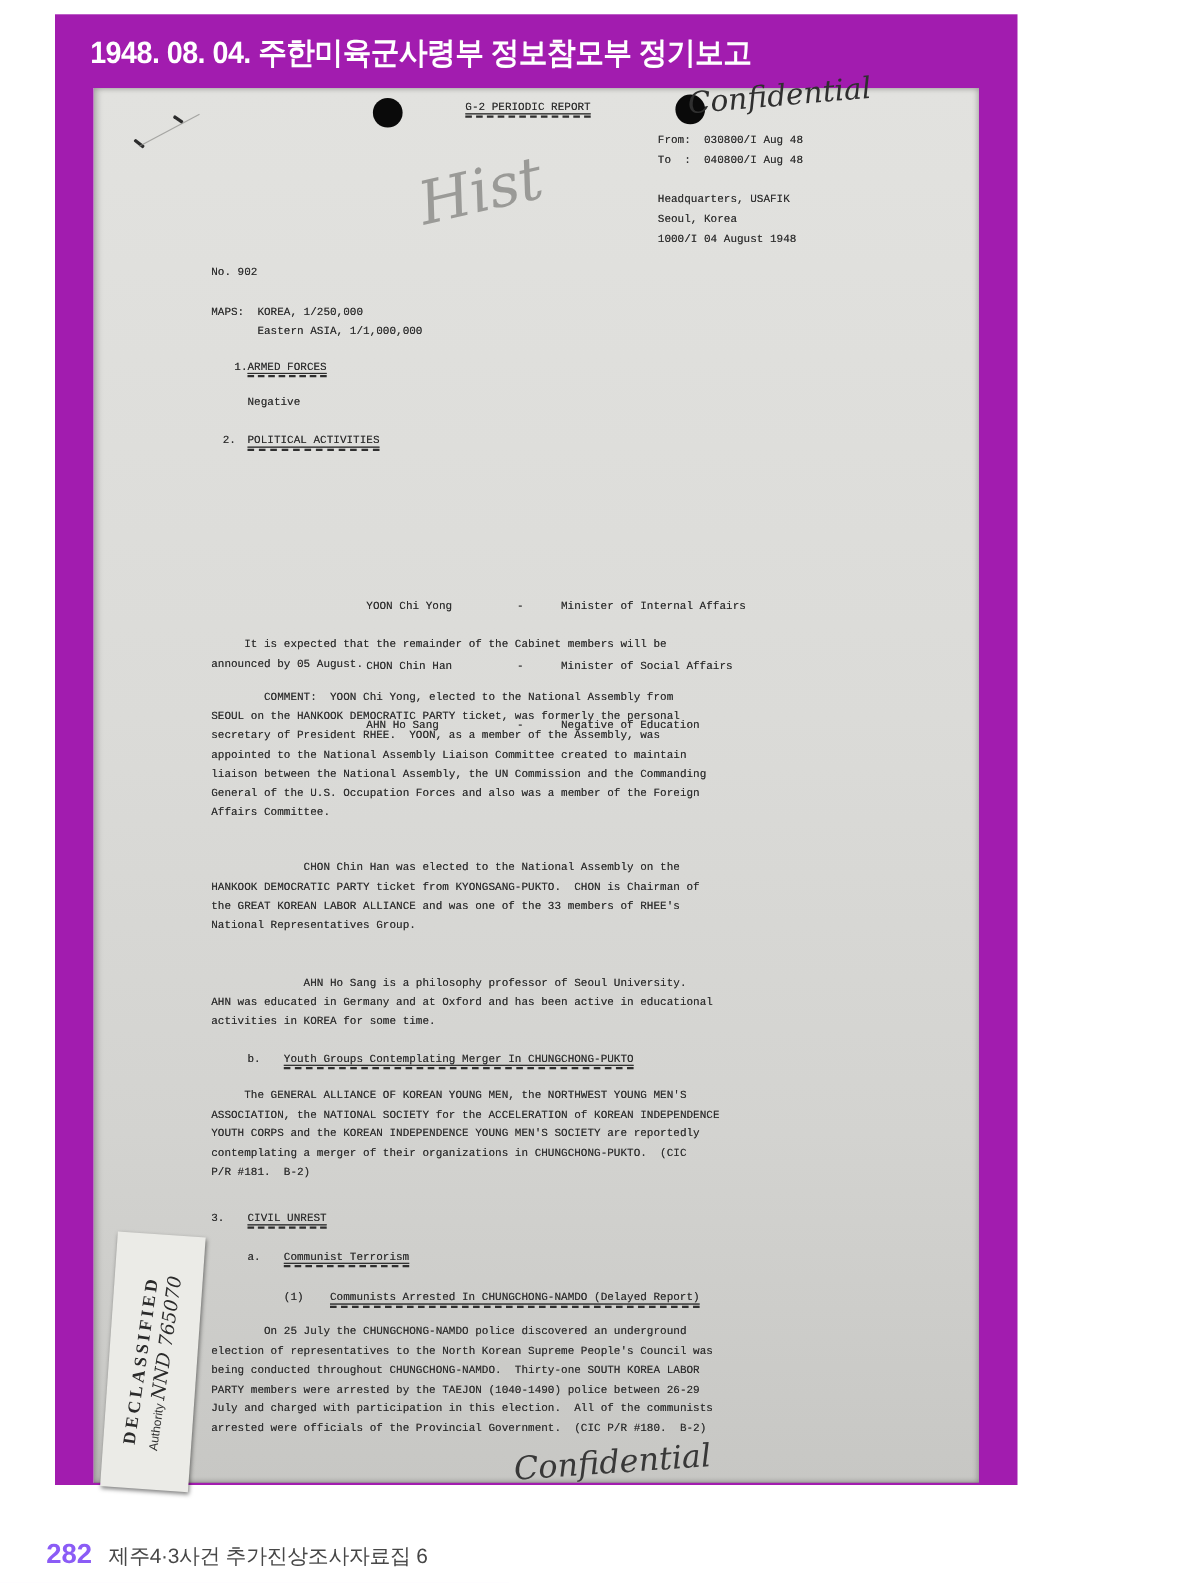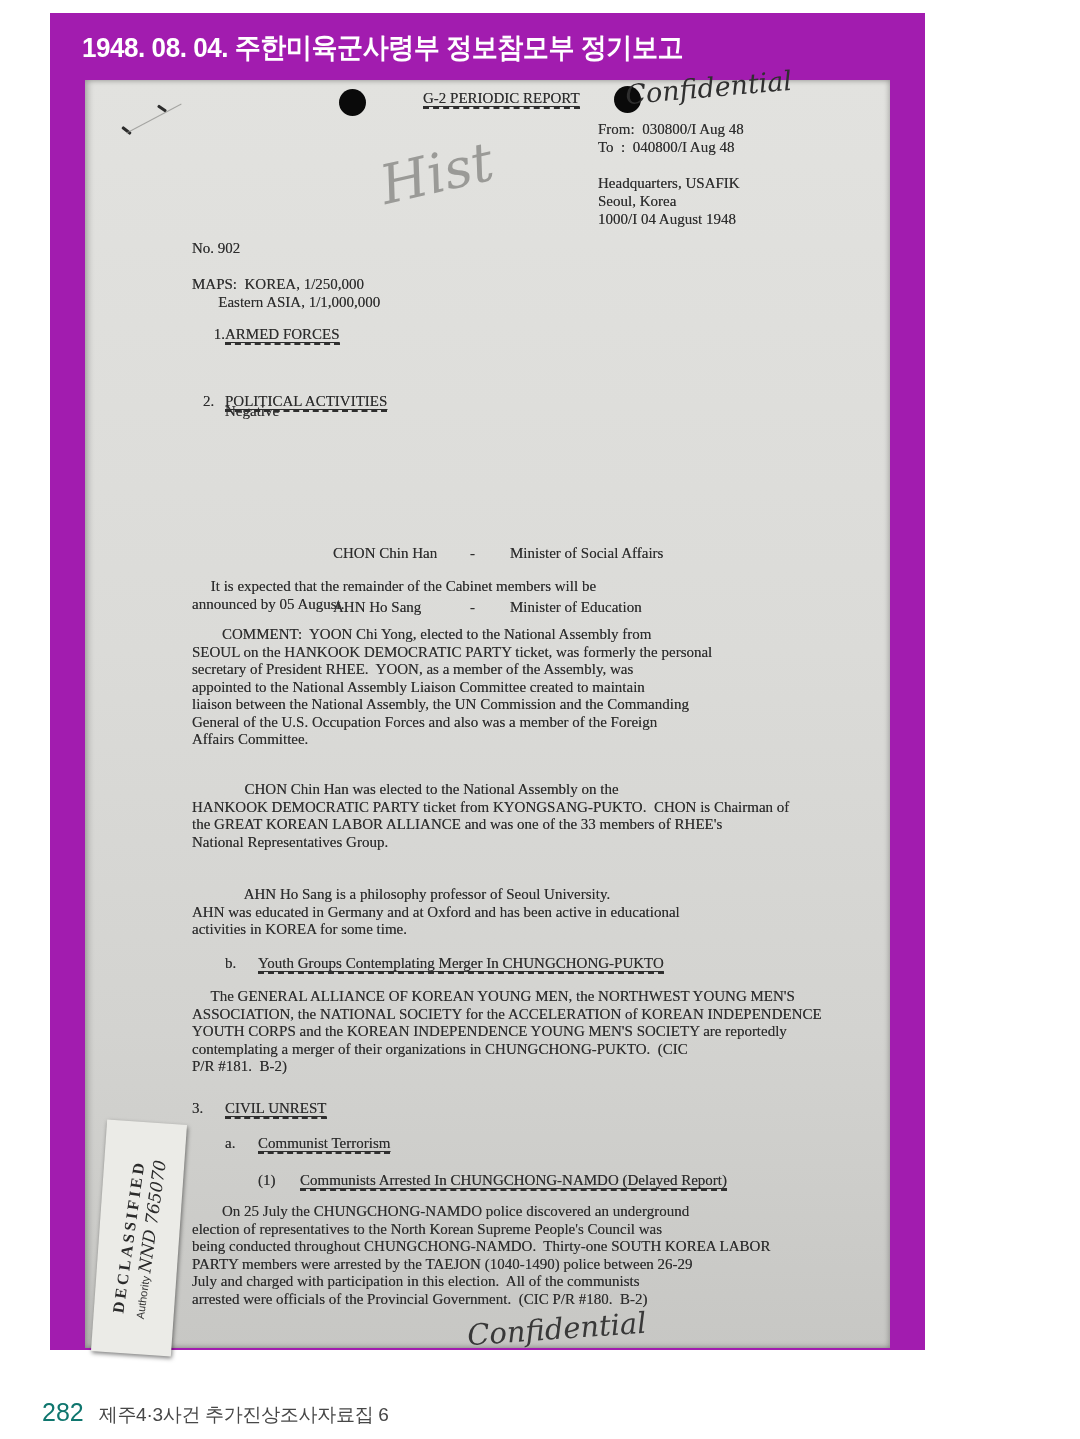--- a/index.html
+++ b/index.html
@@ -16,22 +16,22 @@
             transform:scaleX(0.93); transform-origin:left center;
             font-family:"Liberation Sans", sans-serif; white-space:nowrap; }
 
   
   .paper { position:absolute; left:35px; top:67px; width:805px; height:1268px;
            background:linear-gradient(180deg,#e2e2df 0%,#dbdbd8 45%,#d3d3d0 75%,#c7c7c4 100%);
            box-shadow:inset 3px 0 6px rgba(0,0,0,.25), inset -2px 0 5px rgba(0,0,0,.18); }
 
   .punch { position:absolute; width:27px; height:27px; border-radius:50%; background:#0a0a0a; }
 
-  .tw { position:absolute; font-family:Liberation Serif, serif;
-        font-size:15px; line-height:17.5px; white-space:pre; color:#2d2d2d;
+  .tw { position:absolute; font-family:Liberation Mono, monospace;
+        font-size:10px; line-height:17.5px; white-space:pre; color:#2d2d2d;
         text-shadow:0 0 0.5px rgba(60,60,60,.7); }
 
   .u  { text-decoration:underline; text-underline-offset:3px;
         border-bottom:2px dashed #2f2f2f; padding-bottom:1px; }
 
   .num { display:inline-block; width:33px; }
   .num-wide { display:inline-block; width:42px; }
 
   .m-name { display:inline-block; width:137px; }
   .m-sep  { display:inline-block; width:40px; }
@@ -54,21 +54,21 @@
   .stamp-rot { position:absolute; width:232px; height:80px; left:-76px; top:76px;
                transform:rotate(-86deg); display:flex; flex-direction:column;
                justify-content:center; align-items:center; gap:1px; }
   .stamp-line1 { font-family:"Liberation Serif",serif; font-weight:bold; font-size:16px;
                  letter-spacing:3px; color:#2a2a2a; white-space:nowrap; }
   .stamp-line2 { font-size:11px; color:#333; white-space:nowrap; }
   .stamp-hand  { font-family:"DejaVu Serif",serif; font-style:italic; font-size:17px; color:#2a2a2a; }
 
   
   .footer { position:absolute; left:42px; top:1366px; display:flex; align-items:baseline; gap:15px; }
-  .footer-page  { font-size:25px; font-weight:normal; color:#0f766e; }
+  .footer-page  { font-size:25px; font-weight:bold; color:#8b5cf6; }
   .footer-title { font-size:19px; color:#474747; letter-spacing:-0.3px;margin-top:36px; }
 </style>
 </head>
 <body>
 
 <div class="scan">
 
   <div class="banner">1948. 08. 04. 주한미육군사령부 정보참모부 정기보고</div>
 
   <div class="paper">
@@ -89,29 +89,30 @@
 
 Headquarters, USAFIK
 Seoul, Korea
 1000/I 04 August 1948</div>
 
     <div class="tw" style="left:107px; top:160px;">No. 902</div>
     <div class="tw" style="left:107px; top:196px;">MAPS:  KOREA, 1/250,000
        Eastern ASIA, 1/1,000,000</div>
 
     <div class="tw" style="left:107px; top:246px;text-align:right;"><span class="num">1.</span><span class="u">ARMED FORCES</span></div>
-    <div class="tw" style="left:140px; top:278px;margin-top:45px;">Negative</div>
+    <div class="tw" style="left:140px; top:278px;">Negative</div>
 
     <div class="tw" style="left:107px; top:313px;text-align:center;"><span class="num">2.</span><span class="u">POLITICAL ACTIVITIES</span></div>
 
 
 
     <div class="tw" style="left:248px; top:428px; line-height:18px;">
+      <div><span class="m-name">YOON Chi Yong</span><span class="m-sep">-</span><span>Minister of Internal Affairs</span></div>
       <div><span class="m-name">CHON Chin Han</span><span class="m-sep">-</span><span>Minister of Social Affairs</span></div>
-      <div><span class="m-name">AHN Ho Sang</span><span class="m-sep">-</span><span>Minister of Education</span></div>
+      <div><span class="m-name">AHN Ho Sang</span><span class="m-sep">-</span><span>Negative of Education</span></div>
     </div>
 
     <div class="tw" style="left:107px; top:498px;">     It is expected that the remainder of the Cabinet members will be
 announced by 05 August.</div>
     <div class="tw" style="left:107px; top:546px;">        COMMENT:  YOON Chi Yong, elected to the National Assembly from
 SEOUL on the HANKOOK DEMOCRATIC PARTY ticket, was formerly the personal
 secretary of President RHEE.  YOON, as a member of the Assembly, was
 appointed to the National Assembly Liaison Committee created to maintain
 liaison between the National Assembly, the UN Commission and the Commanding
 General of the U.S. Occupation Forces and also was a member of the Foreign

